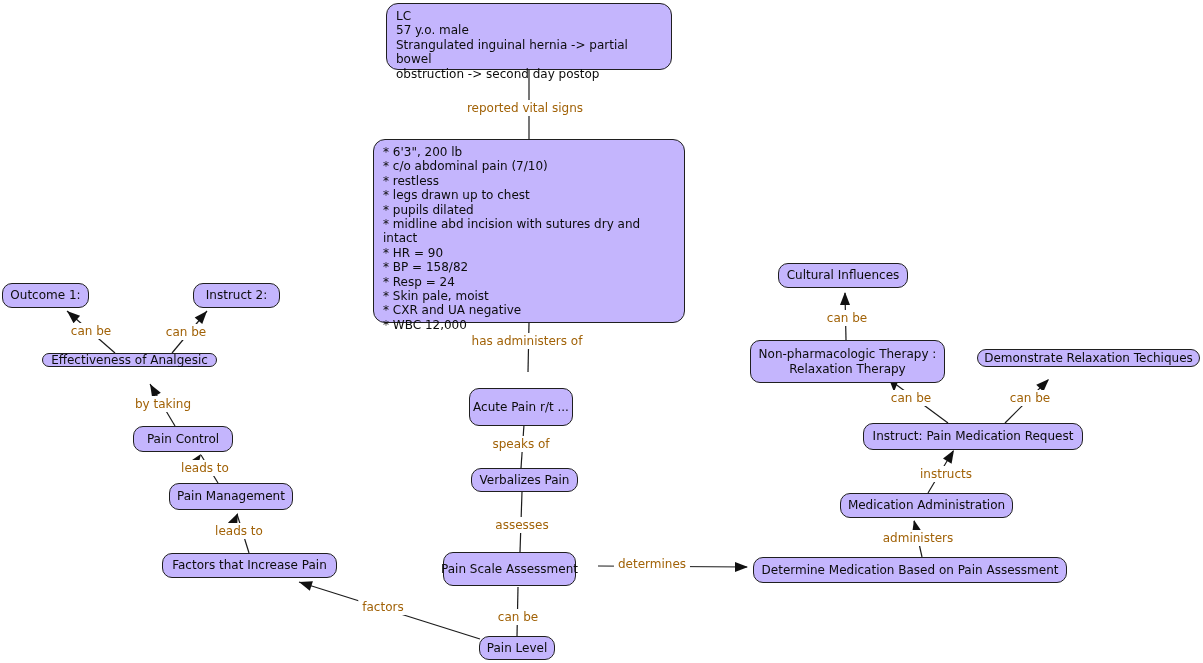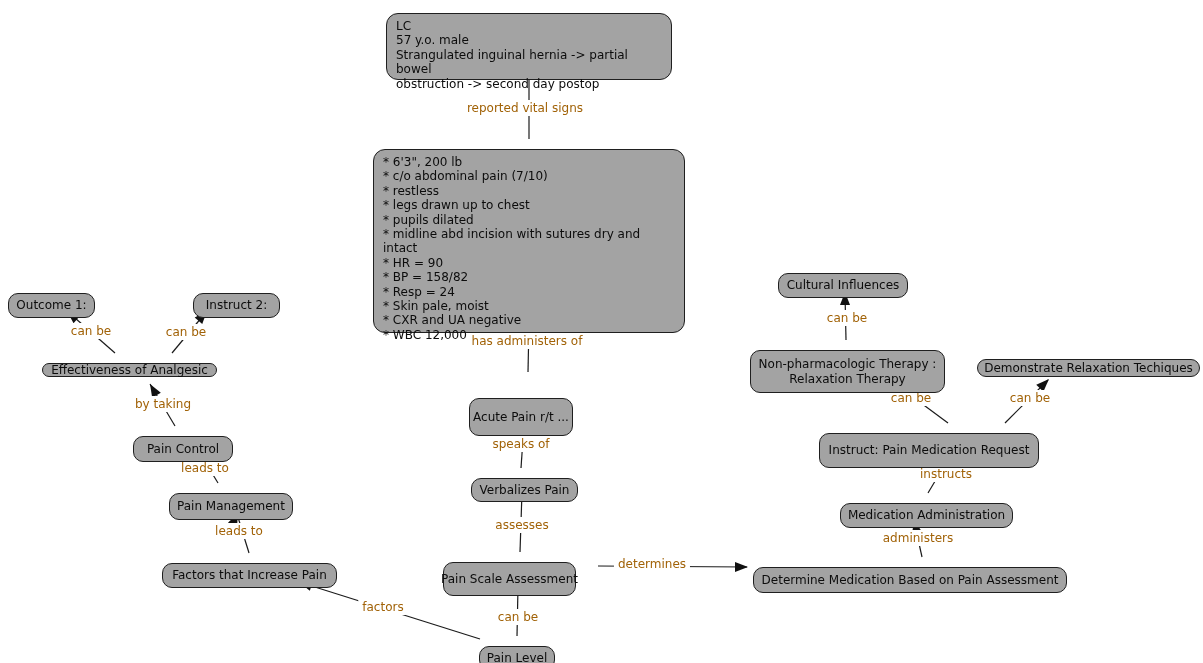--- a/index.html
+++ b/index.html
@@ -7,23 +7,23 @@
     position:relative;width:1203px;height:663px;background:#ffffff;overflow:hidden;
     font-family:"DejaVu Sans","Liberation Sans",sans-serif;font-size:12px;color:#000;
   }
   svg.edges{position:absolute;left:0;top:0;z-index:0;}
   .edge-label{
     position:absolute;z-index:1;transform:translate(-50%,-50%);
     background:#ffffff;padding:1px 4px;white-space:nowrap;color:#a16207;
   }
   .node{
     position:absolute;z-index:2;box-sizing:border-box;
-    background:#a3a3a3;border:1px solid #1f1f1f;border-radius:10px;
+    background:#c4b5fd;border:1px solid #1f1f1f;border-radius:10px;
     display:flex;align-items:center;justify-content:center;
-    white-space:nowrap;color:#0c0c0c;line-height:1.2;margin-top:10px;
+    white-space:nowrap;color:#0c0c0c;line-height:1.2;
   }
   .node.textbox{
     display:block;white-space:pre-line;text-align:left;
     padding:5px 9px;line-height:14.4px;border-radius:12px;
   }
   .node.twoline{white-space:pre-line;text-align:center;line-height:15px;}
 </style>
 </head>
 <body>
 
@@ -84,40 +84,40 @@
 * WBC 12,000</div>
 
   <div class="node" style="left:469px;top:388px;width:104px;height:38px">Acute Pain r/t ...</div>
 
   <div class="node" style="left:471px;top:468px;width:107px;height:24px">Verbalizes Pain</div>
 
   <div class="node" style="left:443px;top:552px;width:133px;height:34px">Pain Scale Assessment</div>
 
   <div class="node" style="left:479px;top:636px;width:76px;height:24px">Pain Level</div>
 
-  <div class="node" style="left:8px;top:283px;width:87px;height:25px">Outcome 1:</div>
+  <div class="node" style="left:2px;top:283px;width:87px;height:25px">Outcome 1:</div>
 
   <div class="node" style="left:193px;top:283px;width:87px;height:25px">Instruct 2:</div>
 
   <div class="node" style="left:42px;top:353px;width:175px;height:14px">Effectiveness of Analgesic</div>
 
   <div class="node" style="left:133px;top:426px;width:100px;height:26px">Pain Control</div>
 
   <div class="node" style="left:169px;top:483px;width:124px;height:27px">Pain Management</div>
 
   <div class="node" style="left:162px;top:553px;width:175px;height:25px">Factors that Increase Pain</div>
 
   <div class="node" style="left:778px;top:263px;width:130px;height:25px">Cultural Influences</div>
 
   <div class="node twoline" style="left:750px;top:340px;width:195px;height:43px">Non-pharmacologic Therapy :
 Relaxation Therapy</div>
 
   <div class="node" style="left:977px;top:349px;width:223px;height:18px">Demonstrate Relaxation Techiques</div>
 
-  <div class="node" style="left:819px;top:423px;width:220px;height:35px">Instruct: Pain Medication Request</div>
+  <div class="node" style="left:863px;top:423px;width:220px;height:27px">Instruct: Pain Medication Request</div>
 
   <div class="node" style="left:840px;top:493px;width:173px;height:25px">Medication Administration</div>
 
   <div class="node" style="left:753px;top:557px;width:314px;height:26px">Determine Medication Based on Pain Assessment</div>
 
   <div class="edge-label" style="left:525px;top:108px">reported vital signs</div>
   <div class="edge-label" style="left:527px;top:341px">has administers of</div>
   <div class="edge-label" style="left:521px;top:444px">speaks of</div>
   <div class="edge-label" style="left:522px;top:525px">assesses</div>
   <div class="edge-label" style="left:652px;top:564px">determines</div>

